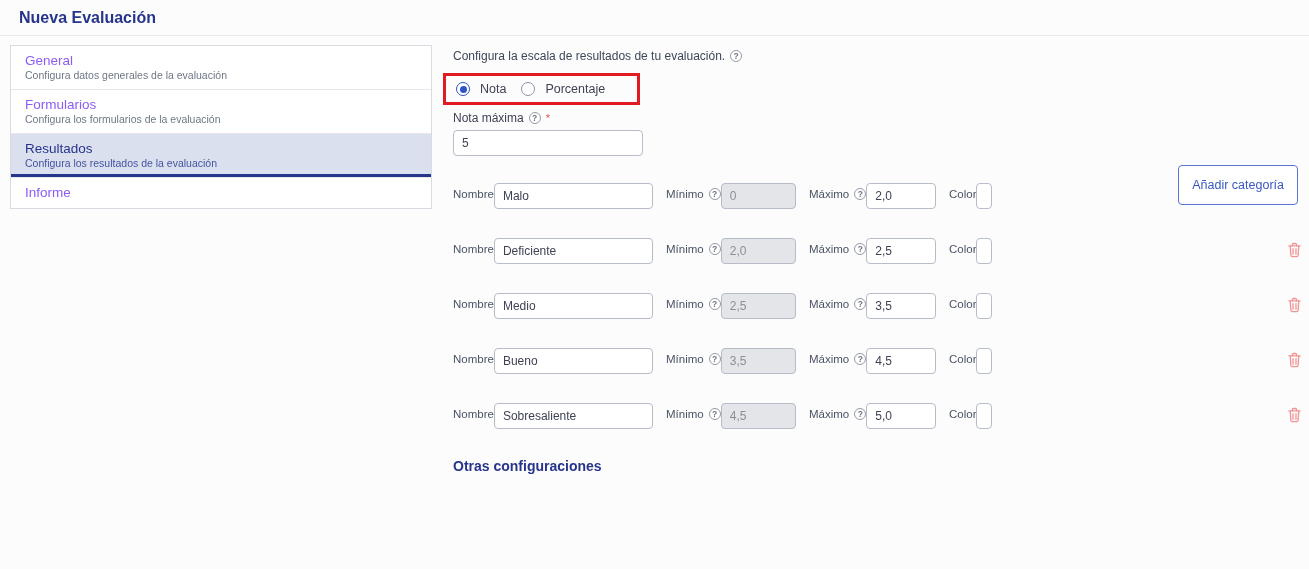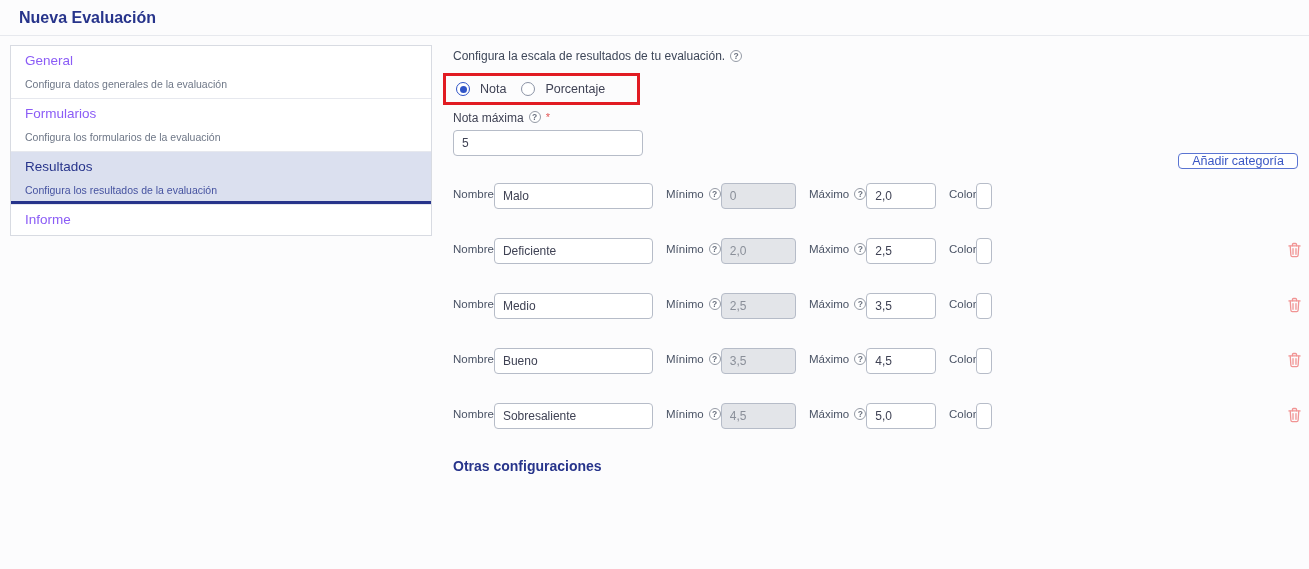--- a/index.html
+++ b/index.html
@@ -22,21 +22,21 @@
   .content { display: flex; padding-top: 9px; align-items: flex-start; }
 
   
   .sidebar {
     width: 422px; margin-left: 10px; background: #fff;
     border: 1px solid #d8dbe2; flex-shrink: 0;
   }
   .side-item { padding: 7px 14px 8px 14px; cursor: pointer; }
   .side-item + .side-item { border-top: 1px solid #e6e8ee; }
   .side-title { font-size: 13.5px; color: #8b5cf6; }
-  .side-desc { font-size: 10.5px; color: #6e7787; margin-top: 10px; }
+  .side-desc { font-size: 10.5px; color: #6e7787; margin-top: 1px; }
   .side-item.active { background: var(--active-bg); border-bottom: 3px solid var(--heading); padding-bottom: 5px; }
   .side-item.active .side-title { color: var(--heading); }
   .side-item.active .side-desc { color: #4552a0; }
 
   
   .main { flex: 1; padding-left: 21px; position: relative; }
   .section-title { font-size: 14.5px; font-weight: bold; color: var(--heading); margin-top: 12px; }
   .subtitle-row { margin-top: 4px; font-size: 12px; color: #3e4759; display: flex; align-items: center; }
 
   .help {
@@ -54,36 +54,36 @@
   .radio-opt { display: inline-flex; align-items: center; gap: 10px; cursor: pointer; }
   .radio-opt .circ {
     width: 14px; height: 14px; border: 1px solid #8b93a5; border-radius: 50%;
     display: inline-flex; align-items: center; justify-content: center; background: #fff;
   }
   .radio-opt .dot { width: 7px; height: 7px; border-radius: 50%; background: transparent; }
   .radio-opt.selected .circ { border-color: var(--radio); }
   .radio-opt.selected .dot { background: var(--radio); }
   .radio-label { font-size: 12.5px; color: #3f4254; }
 
-  .field-label { font-size: 12px; color: #3f4254; display: flex; align-items: flex-start; }
+  .field-label { font-size: 12px; color: #3f4254; display: flex; align-items: center; }
   .req { color: #e25555; margin-left: 5px; font-size: 11px; }
 
   .max-field { margin-top: 6px; }
   .txt {
     height: 26px; border: 1px solid #b6bcc8; border-radius: 4px;
     padding: 0 8px; font-size: 12px; color: #3f4254; background: #fff; width: 100%;
     font-family: "Liberation Sans", sans-serif;
   }
   .txt:disabled { background: #e3e5e9; color: #8a8f99; }
   .max-input { width: 190px; margin-top: 5px; display: block; }
 
   .add-btn {
-    position: absolute; right: 11px; top: 153px;
+    position: absolute; right: 11px; top: 165px;
     background: #fff; border: 1px solid #5a74d2; border-radius: 4px;
-    color: var(--accent); font-size: 12.5px; padding: 0 13px; cursor: pointer;
+    color: var(--accent); font-size: 12.5px; padding: 12px 13px; cursor: pointer;
     font-family: "Liberation Sans", sans-serif;
   }
 
   .rows { margin-top: 27px; }
   .cat-row { display: flex; align-items: flex-end; gap: 13px; margin-bottom: 29px; }
   .col { display: flex; flex-direction: row; }
   .col-label { font-size: 11.5px; color: #4a5365; margin-bottom: 4px; display: flex; align-items: center; }
   .col-name  { width: 200px; }
   .col-min   { width: 130px; }
   .col-max   { width: 127px; }

